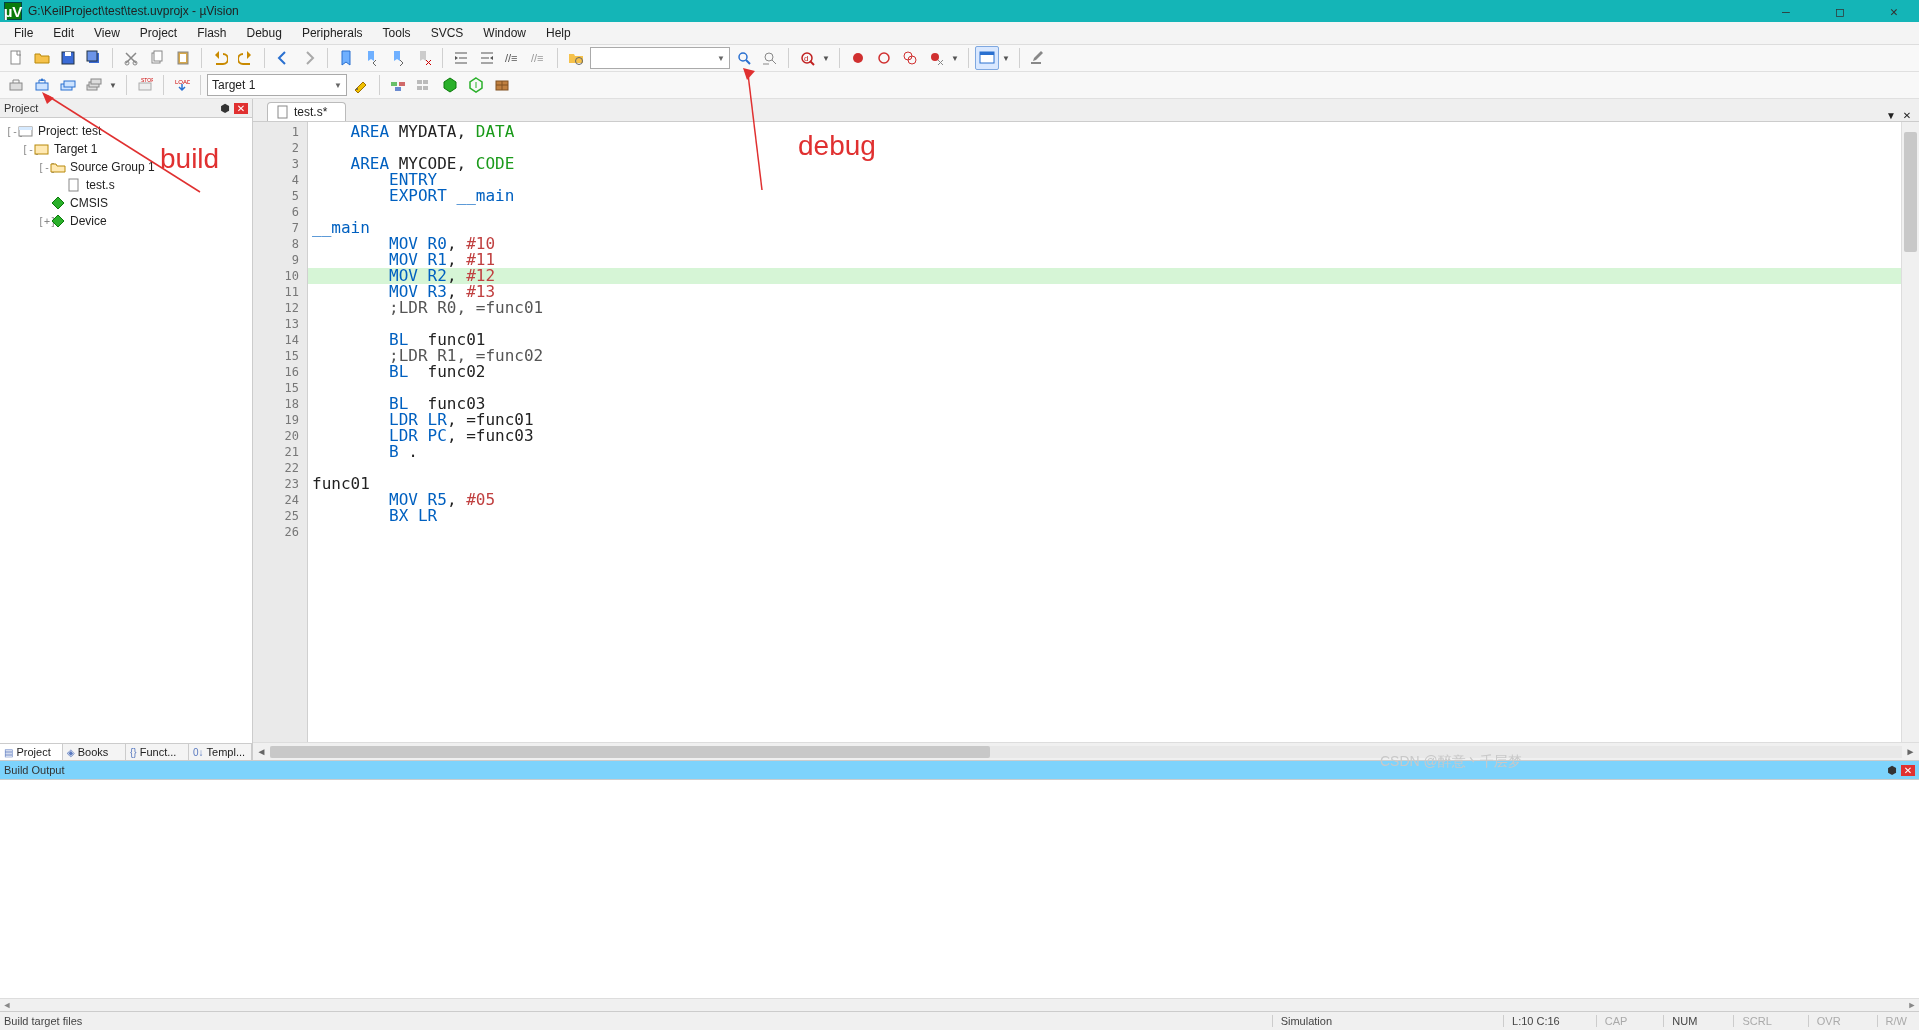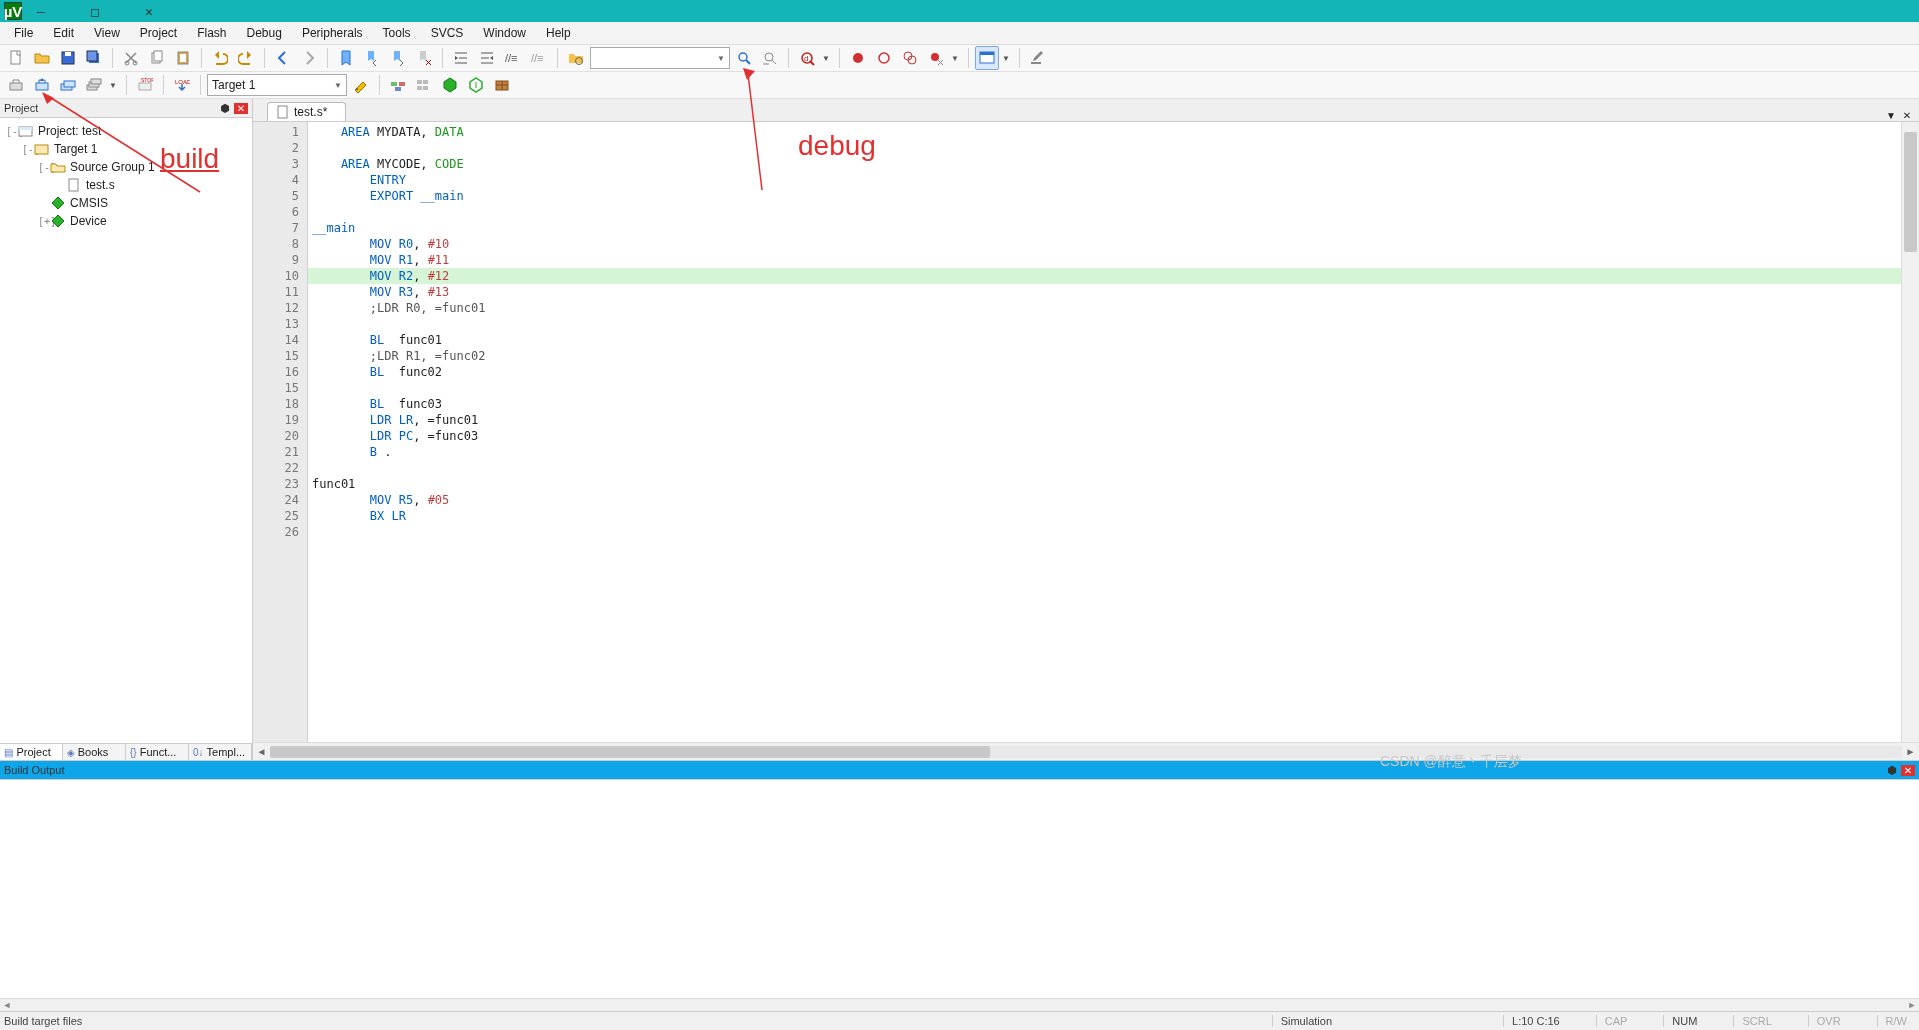--- a/index.html
+++ b/index.html
@@ -40,54 +40,55 @@
   .editor-area{flex:1;display:flex;flex-direction:column;min-width:0;}
   .ed-tabs{height:22px;background:#efefef;border-bottom:1px solid #ccc;display:flex;align-items:flex-end;padding:0 4px;}
   .ed-tabs .filetab{background:#fff;border:1px solid #bbb;border-bottom:none;border-radius:4px 4px 0 0;padding:2px 18px 2px 8px;display:flex;align-items:center;gap:4px;font-size:12px;position:relative;}
   .ed-tabs .spacer{flex:1;}
   .ed-tabs .tabctl{width:16px;text-align:center;font-size:10px;cursor:pointer;}
   .editor{flex:1;display:flex;min-height:0;background:#fff;position:relative;}
   .vscroll{width:17px;background:#f0f0f0;border-left:1px solid #ddd;position:relative;}
   .vscroll .thumb{position:absolute;left:2px;right:2px;top:10px;height:120px;background:#c8c8c8;border-radius:2px;}
   .gutter{width:54px;background:#eaeaea;border-right:1px solid #d0d0d0;text-align:right;color:#777;font-family:Consolas,monospace;font-size:12px;padding-top:2px;}
   .gutter div{padding-right:8px;height:16px;line-height:16px;}
-  .code{flex:1;font-family:Consolas,monospace;font-size:12px;white-space:pre;padding-top:2px;min-width:0;overflow:hidden;}
+  .code{flex:1;font-family:Consolas,monospace;font-size:16px;white-space:pre;padding-top:2px;min-width:0;overflow:hidden;}
   .codeline{height:16px;line-height:16px;padding-left:4px;}
   .codeline.hl{background:#d6f5d6;}
   .kw1{color:#0060c0;}
   .kw2{color:#1a9a1a;}
   .reg{color:#0060c0;}
   .num{color:#c04040;}
   .lbl{color:#0060c0;}
   .cmnt{color:#555;}
   .hscroll-area{height:17px;background:#f0f0f0;border-top:1px solid #ddd;display:flex;align-items:center;}
   .hscroll-area .larrow,.hscroll-area .rarrow{width:17px;text-align:center;font-size:10px;color:#666;}
   .hscroll-area .track{flex:1;height:12px;background:#e8e8e8;position:relative;}
   .hscroll-area .thumb{position:absolute;left:0;top:0;bottom:0;width:720px;background:#c8c8c8;border-radius:2px;}
   
   .build-pane{height:250px;border-top:1px solid #ccc;display:flex;flex-direction:column;}
-  .build-pane .pane-header{background:#0ea5e9;}
+  .build-pane .pane-header{background:#7dd3fc;}
   .build-body{flex:1;background:#fff;overflow:auto;}
   .build-hscroll{height:12px;border-top:1px solid #ddd;background:#f0f0f0;display:flex;align-items:center;}
   
   .statusbar{height:18px;background:#f0f0f0;border-top:1px solid #ccc;display:flex;align-items:center;font-size:11px;padding:0 4px;gap:28px;color:#444;}
   .statusbar .sfill{flex:1;}
   .statusbar .cell{border-left:1px solid #ccc;padding:0 8px;}
   .statusbar .cell.faint{color:#aaa;}
   
   .annot{position:fixed;pointer-events:none;color:#e03030;font-size:28px;font-family:"Segoe UI",sans-serif;z-index:5000;}
   .annot.arrow svg{overflow:visible;}
 </style>
 </head>
 <body>
 
 <div class="root">
 
   <div class="titlebar">
     <span class="appicon">µV</span>
+    <span class="title">G:\KeilProject\test\test.uvprojx - µVision</span>
     <span class="winbtns">
       <span class="winbtn">—</span>
       <span class="winbtn">□</span>
       <span class="winbtn">✕</span>
     </span>
   </div>
 
   <div class="menubar" id="menubar">
       <span>File</span>
       <span>Edit</span>
@@ -539,21 +540,21 @@
     <span class="cell" style="min-width:90px"></span>
     <span class="cell">L:10 C:16</span>
     <span class="cell faint">CAP</span>
     <span class="cell">NUM</span>
     <span class="cell faint">SCRL</span>
     <span class="cell faint">OVR</span>
     <span class="cell faint">R/W</span>
   </div>
 </div>
 
-<div class="annot" style="left:160px;top:143px;text-decoration:underline;">build</div>
+<div class="annot" style="left:160px;top:143px;">build</div>
 <div class="annot arrow" style="left:40px;top:92px;">
   <svg width="170" height="110">
       <line x1="8" y1="4" x2="160" y2="100" stroke="#e03030" stroke-width="1.5"></line>
       <polygon points="2,0 14,6 7,12" fill="#e03030"></polygon>
     </svg>
 </div>
 <div class="annot" style="left:798px;top:130px;">debug</div>
 <div class="annot arrow" style="left:740px;top:66px;">
   <svg width="40" height="130">
       <line x1="8" y1="8" x2="22" y2="124" stroke="#e03030" stroke-width="1.5"></line>

